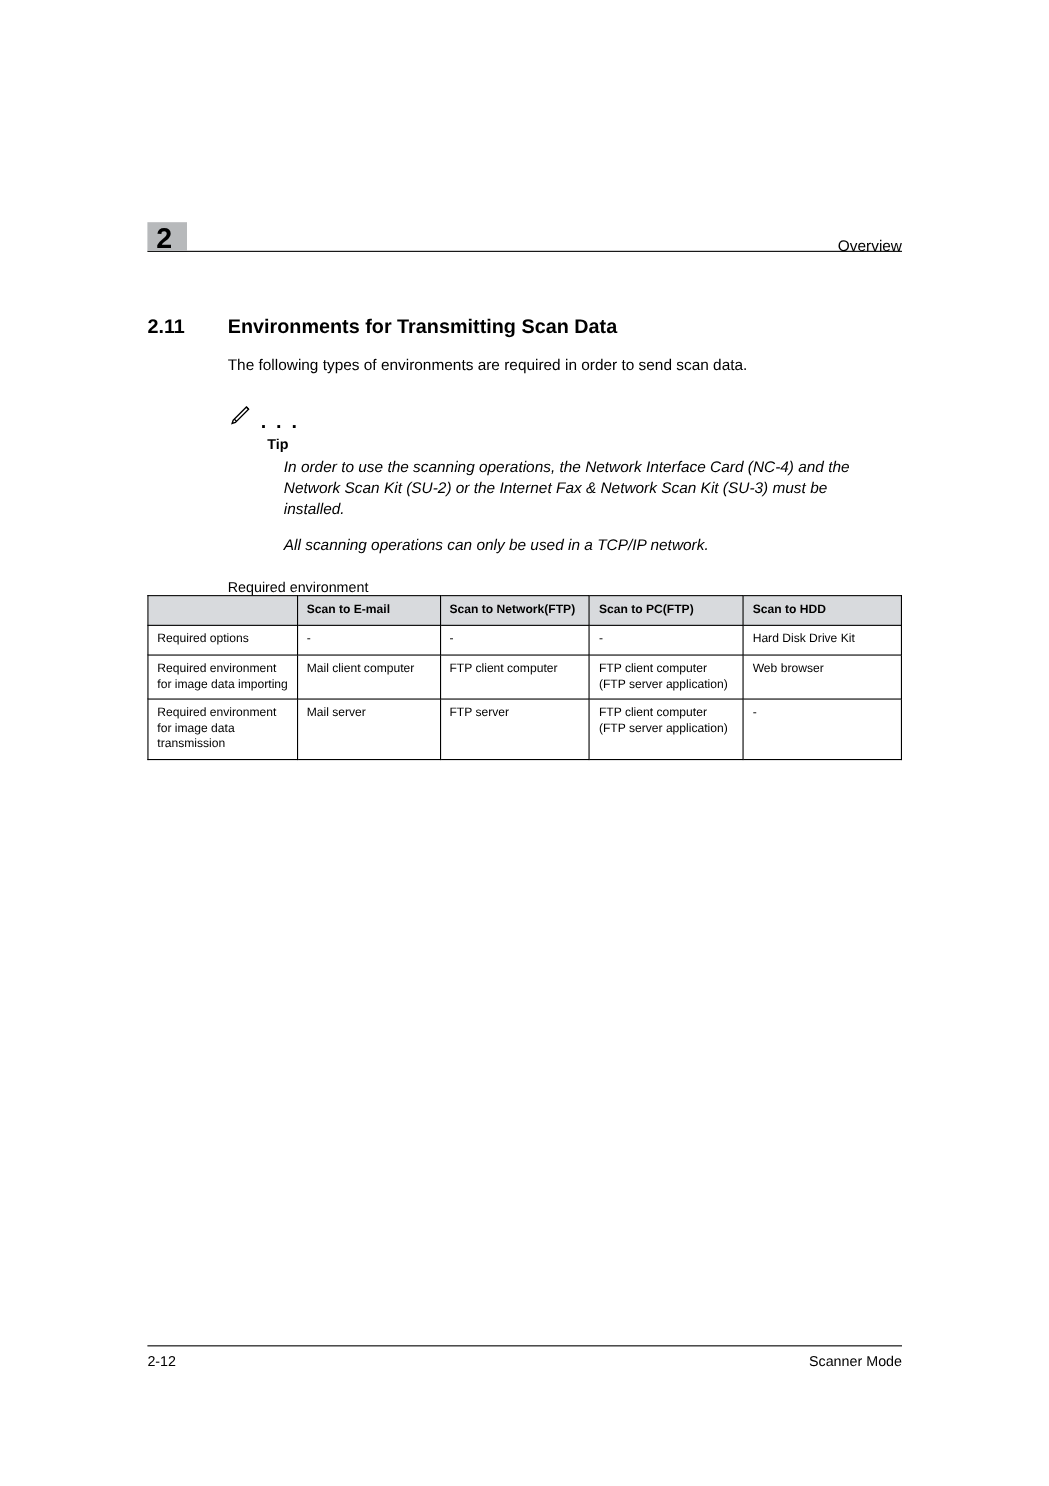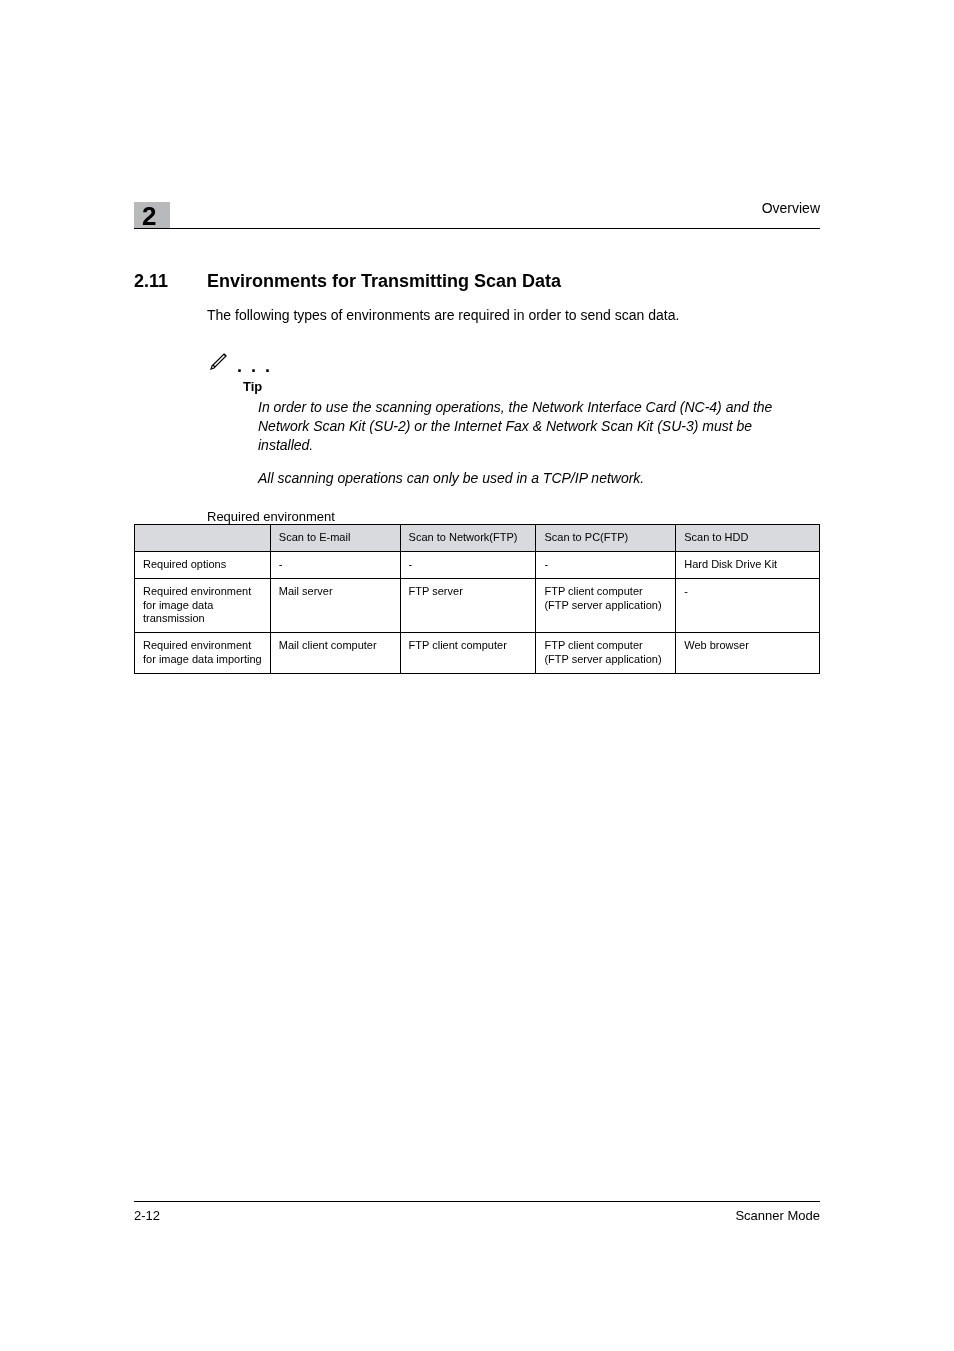--- a/index.html
+++ b/index.html
@@ -2,44 +2,44 @@
 <html><head>
   <meta charset="utf-8">
   <style>
     * { box-sizing: border-box; margin: 0; padding: 0; }
     html, body { width: 954px; height: 1351px; background: #fff; font-family: Arial, Helvetica, sans-serif; color: #000; }
     .page { position: relative; width: 954px; height: 1351px; padding: 207px 134px 110px 134px; }
     .header-line { position: absolute; top: 228px; left: 134px; right: 134px; border-bottom: 1.5px solid #000; }
     .badge-wrap { position: absolute; top: 202px; left: 134px; }
     .badge-shape { width: 36px; height: 26px; background: #b7b9bb; position: relative; }
     .badge-shape::after { content:""; position:absolute; right:-3px; bottom:-1px; width:0; height:0; }
-    .overview { position: absolute; top: 200px; right: 134px; font-size: 14px; }
-    .section-head { margin-top: 64px; display: flex; gap: 18px; align-items: baseline; }
+    .overview { position: absolute; top: 215px; right: 134px; font-size: 14px; }
+    .section-head { margin-top: 80px; display: flex; gap: 18px; align-items: baseline; }
     .section-num { font-size: 18px; font-weight: bold; width: 55px; }
     .section-title { font-size: 18px; font-weight: bold; text-align: right; }
     .body-text { margin: 14px 0 0 73px; font-size: 14px; line-height: 1.35; max-width: 570px; }
     .note-block { margin: 22px 0 0 73px; }
     .note-icon { display: inline-block; vertical-align: top; }
     .note-dots { font-size: 18px; font-weight: bold; letter-spacing: 2px; margin-left: 4px; vertical-align: bottom; }
     .tip-label { font-size: 13px; font-weight: bold; margin: 2px 0 4px 36px; }
     .tip-text { font-size: 14px; font-style: italic; line-height: 1.35; margin-left: 51px; max-width: 540px; }
     .tip-text.second { margin-top: 14px; }
     .subhead { margin: 22px 0 0 73px; font-size: 13px; font-weight: normal; }
     .ops-caption { margin: 10px 0 8px 73px; font-size: 14px; }
     .tbl-wrap { margin-left: 0; }
     table { border-collapse: collapse; width: 686px; margin-left: 0; }
     th, td { border: 1px solid #000; padding: 6px 8px; text-align: left; vertical-align: top; font-size: 11px; line-height: 1.25; }
-    th { background: #d8dadd; font-weight: normal; }
+    th { background: #d8dadd; font-weight: bold; }
     th.blank { background: #d8dadd; }
     .col0 { width: 136px; }
     .col1 { width: 130px; }
     .col2 { width: 136px; }
     .col3 { width: 140px; }
     .col4 { width: 144px; }
-    .footer { position: absolute; bottom: 128px; left: 134px; right: 134px; border-top: 1px solid #000; padding-top: 6px; display: flex; justify-content: space-between; font-size: 13px; }
+    .footer { position: absolute; bottom: 106px; left: 134px; right: 134px; border-top: 1px solid #000; padding-top: 6px; display: flex; justify-content: space-between; font-size: 13px; }
   </style>
 </head>
 <body>
 
 <div class="page">
 
   <div class="header-line"></div>
 
   <div class="badge-wrap">
     <div class="badge-shape">
@@ -93,32 +93,32 @@
       </thead>
       <tbody>
         <tr>
           <td>Required options</td>
           <td>-</td>
           <td>-</td>
           <td>-</td>
           <td>Hard Disk Drive Kit</td>
         </tr>
         <tr>
+          <td>Required environment for image data importing</td>
+          <td>Mail client computer</td>
+          <td>FTP client computer</td>
+          <td>FTP client computer<br>(FTP server application)</td>
+          <td>Web browser</td>
+        </tr>
+        <tr>
           <td>Required environment for image data transmission</td>
           <td>Mail server</td>
           <td>FTP server</td>
           <td>FTP client computer<br>(FTP server application)</td>
           <td>-</td>
-        </tr>
-        <tr>
-          <td>Required environment for image data importing</td>
-          <td>Mail client computer</td>
-          <td>FTP client computer</td>
-          <td>FTP client computer<br>(FTP server application)</td>
-          <td>Web browser</td>
         </tr>
       </tbody>
     </table>
   </div>
 
   <div class="footer">
     <span>2-12</span>
     <span>Scanner Mode</span>
   </div>
 

